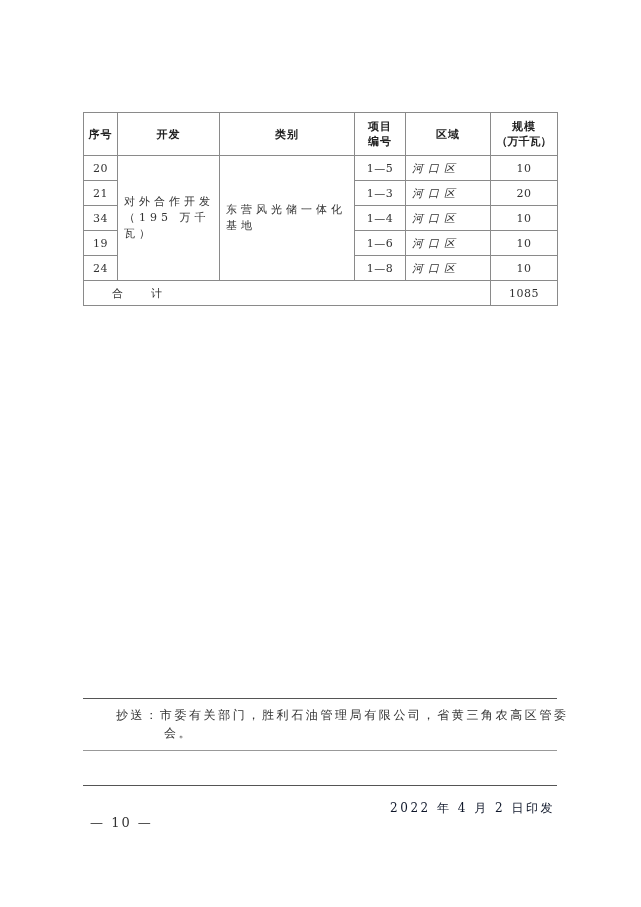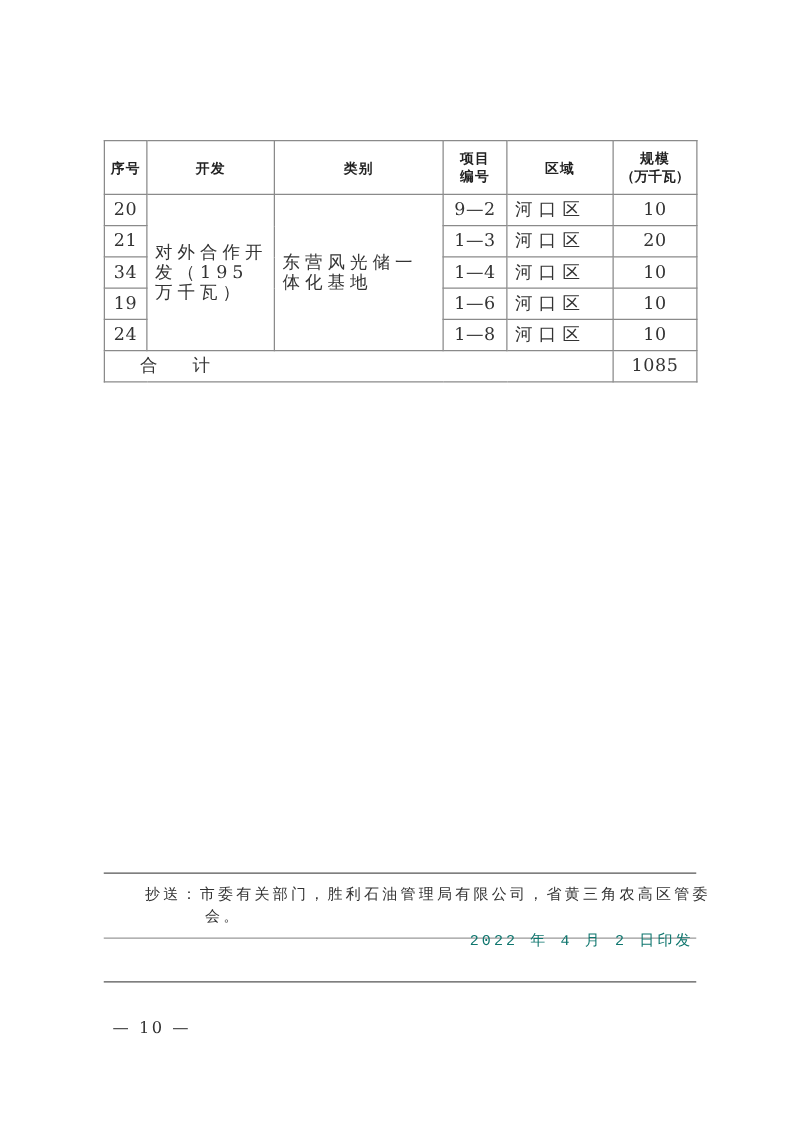--- a/index.html
+++ b/index.html
@@ -40,33 +40,33 @@
       font-weight: bold;
       font-size: 11px;
       color: #222;
       text-align: center;
       height: 42px;
       line-height: 15px;
       letter-spacing: 1px;
     }
     table.data-table td {
       height: 24px;
-      font-size: 14px;
+      font-size: 11px;
       color: #333;
     }
     .c-left { text-align: left; padding-left: 6px !important; }
     .c-num { text-align: center; letter-spacing: 0.5px; }
     .merged {
       text-align: left;
       padding: 0 4px 0 6px !important;
       letter-spacing: 4px;
       line-height: 16px;
       font-size: 11px;
     }
-    .region { letter-spacing: 5px; }
+    .region { letter-spacing: 5px; font-style: italic; }
     .total-row td { height: 32px; }
     .total-label { text-align: left; letter-spacing: 28px; padding-left: 28px !important; }
 
     .rule {
       position: absolute;
       left: 83px;
       width: 474px;
       background: #555;
     }
     .cc-block {
@@ -87,25 +87,24 @@
       position: absolute;
       left: 100px;
       top: 760px;
       font-size: 12px;
       letter-spacing: 3px;
       color: #333;
     }
     .issue-date {
       position: absolute;
       right: 86px;
-      top: 744px;
+      top: 800px;
       font-size: 12px;
       letter-spacing: 2.5px;
-      color: #0f766e;
-      font-family: Liberation Mono, monospace;
+      color: #0f172a;
     }
     .page-number {
       position: absolute;
       left: 90px;
       top: 799px;
       font-size: 13px;
       color: #333;
       letter-spacing: 2px;
       margin-top: 16px;
     }
@@ -138,21 +137,21 @@
           <div>规模</div>
           <div style="letter-spacing:0">（万千瓦）</div>
         </th>
       </tr>
     </thead>
     <tbody>
       <tr>
         <td class="c-num">20</td>
         <td rowspan="5" class="merged">对外合作开发（195 万千瓦）</td>
         <td rowspan="5" class="merged">东营风光储一体化基地</td>
-        <td class="c-num">9—2</td>
+        <td class="c-num">1—5</td>
         <td class="c-left region">河口区</td>
         <td class="c-num">10</td>
       </tr>
       <tr>
         <td class="c-num">21</td>
         <td class="c-num">1—3</td>
         <td class="c-left region">河口区</td>
         <td class="c-num">20</td>
       </tr>
       <tr>

